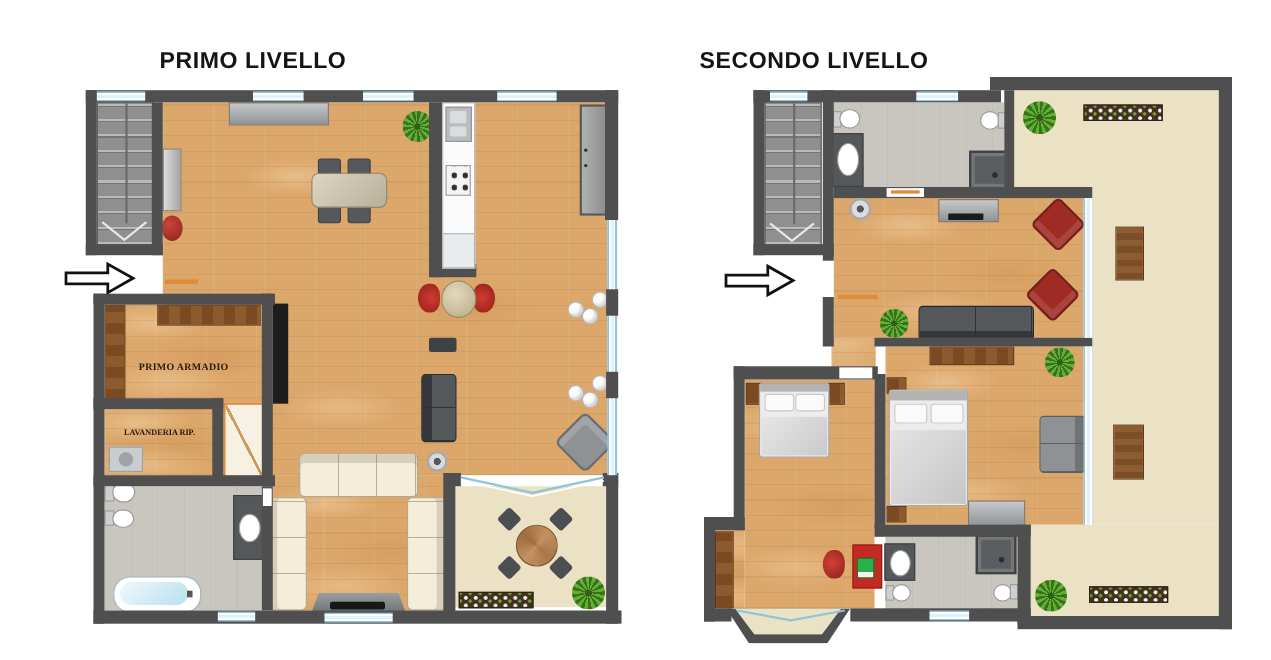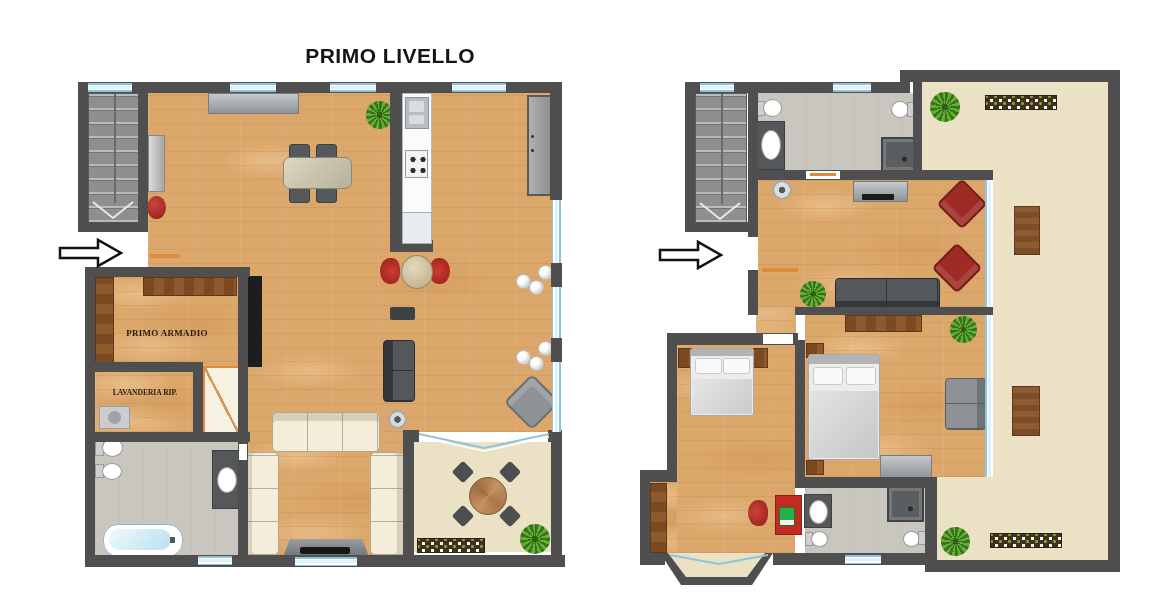--- a/index.html
+++ b/index.html
@@ -7,21 +7,21 @@
     --stairs:#8f8f8f; --glass:#dff2fb; --glass-border:#8fc3da; --sofa-cream:#f3edda;
     --dark-furn:#4a4d4f; --red:#b2322c; --brown:#85552b; --brown-dark:#5f3618;
     --green:#4a8a28; --bed-white:#ececec; --orange:#e08a3c; --black-panel:#1d1d1d;
     --cabinet-gray:#9c9ea0; --label-color:#2a1a0c;
   }
   html,body{margin:0;padding:0;background:#fff;}
   #canvas{position:relative;width:1155px;height:600px;background:#fff;overflow:hidden;
     font-family:"Liberation Sans",sans-serif;}
   .a{position:absolute;}
   .w{background:var(--wall);}
-  .plan-title{font-weight:bold;font-size:21px;color:#141414;letter-spacing:.5px;text-align:right;}
+  .plan-title{font-weight:bold;font-size:21px;color:#141414;letter-spacing:.5px;text-align:left;}
   .room-label{font-family:"Liberation Serif",serif;font-weight:bold;color:var(--label-color);text-align:center;}
   .floor-wood{background-color:var(--wood);
     background-image:
       repeating-linear-gradient(90deg, rgba(255,255,255,.07) 0 1px, rgba(0,0,0,0) 1px 46px),
       repeating-linear-gradient(0deg, rgba(120,70,20,.10) 0 1px, rgba(0,0,0,0) 1px 14px),
       radial-gradient(ellipse 70px 24px at 30% 20%, rgba(255,230,190,.35), rgba(255,230,190,0) 70%),
       radial-gradient(ellipse 90px 30px at 70% 55%, rgba(190,130,60,.22), rgba(190,130,60,0) 70%),
       radial-gradient(ellipse 80px 26px at 40% 82%, rgba(255,230,190,.3), rgba(255,230,190,0) 70%);}
   .floor-terrace{background:var(--terrace);}
   .floor-bath{background:var(--bath-floor);
@@ -49,20 +49,21 @@
   .brownv{background:repeating-linear-gradient(0deg,#7c4a22 0 10px,#8d5a2e 10px 20px);border:1px solid var(--brown-dark);}
   .brownh{background:repeating-linear-gradient(90deg,#7c4a22 0 10px,#8d5a2e 10px 20px);border:1px solid var(--brown-dark);}
   .grayfurn{background:linear-gradient(180deg,#c6c9cb,#8f9395);border:1px solid #777b7d;}
 </style>
 </head>
 <body style="background: rgb(255, 255, 255);">
 
 <div id="canvas">
 
   <div class="a plan-title" style="left:145px;top:44px;width:330px">PRIMO LIVELLO</div>
+  <div class="a plan-title" style="left:636px;top:44px;width:320px">SECONDO LIVELLO</div>
 
   <div class="a floor-wood" style="left:148px;top:93px;width:404px;height:339px"></div>
   <div class="a floor-wood" style="left:248px;top:432px;width:157px;height:123px"></div>
   <div class="a floor-wood" style="left:95px;top:277px;width:143px;height:85px"></div>
   <div class="a floor-wood" style="left:95px;top:372px;width:98px;height:60px"></div>
   <div class="a floor-bath" style="left:95px;top:442px;width:143px;height:113px"></div>
   <div class="a floor-terrace" style="left:414px;top:442px;width:137px;height:110px"></div>
 
   <div class="a stairs" style="left:88px;top:93px;width:50px;height:129px">
     <div class="mid"></div>

